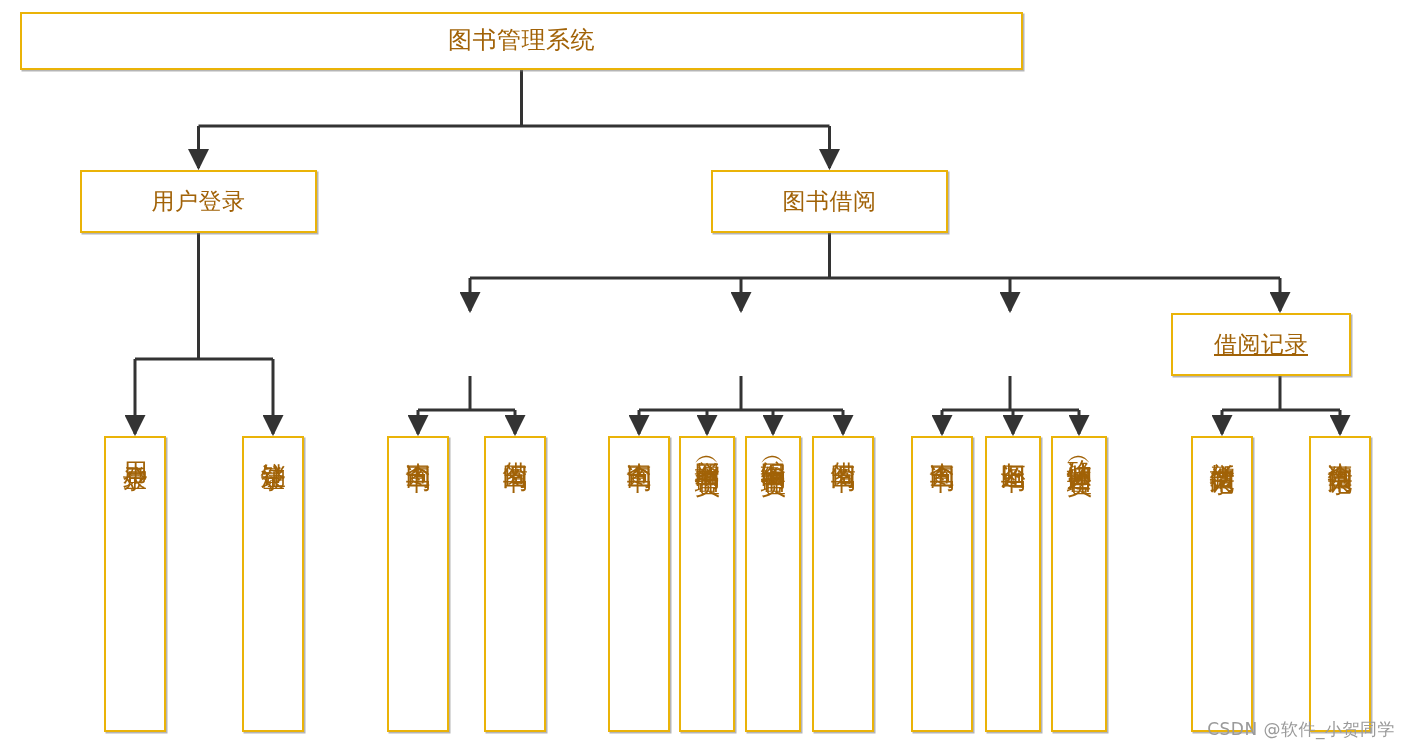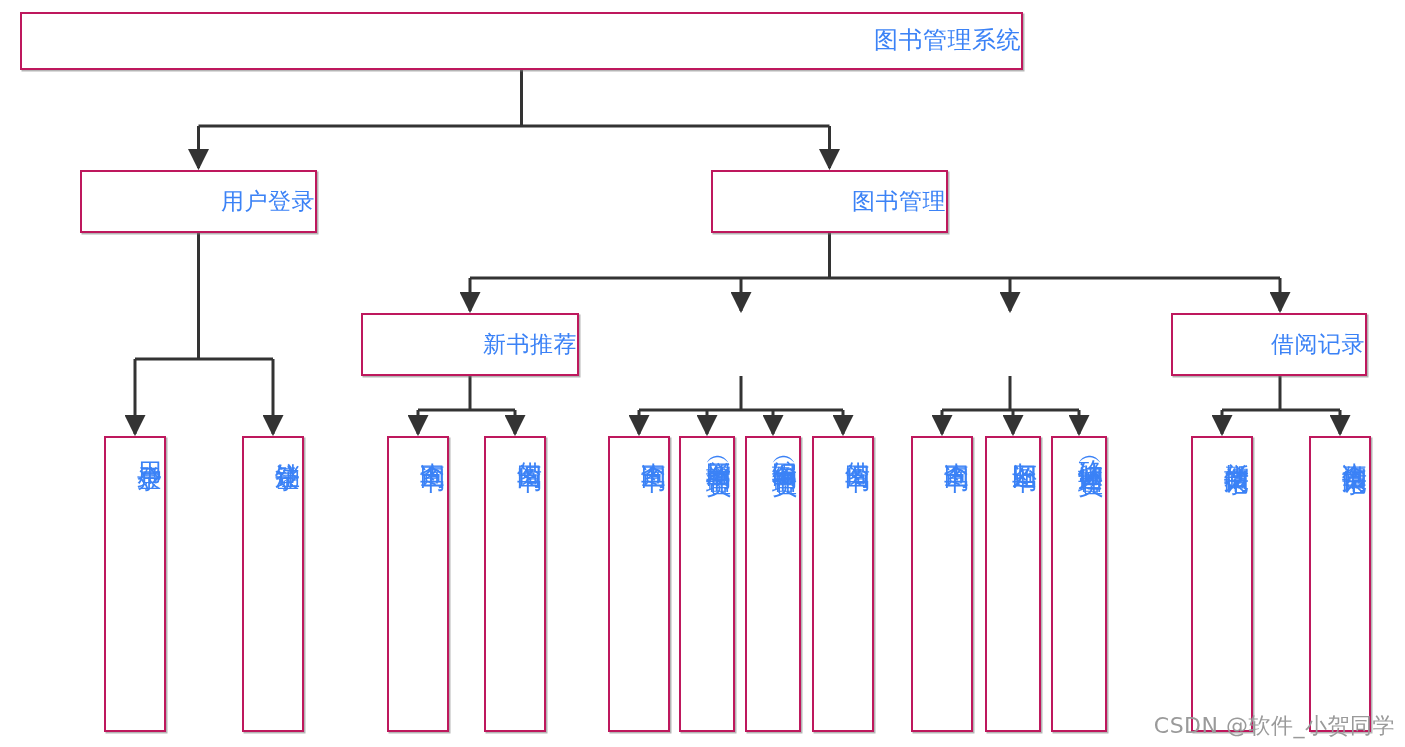--- a/index.html
+++ b/index.html
@@ -22,26 +22,26 @@
     left: 0;
     top: 0;
     width: 1405px;
     height: 747px;
     pointer-events: none;
   }
   .node {
     position: absolute;
     box-sizing: border-box;
     background: #ffffff;
-    border: 2px solid #be185d;
+    border: 2px solid #eab308;
     box-shadow: 1.5px 1.5px 0 0 rgba(120,120,120,0.55);
     display: flex;
     align-items: center;
-    justify-content: flex-end;
-    color: #3b82f6;
+    justify-content: center;
+    color: #a16207;
   }
   .node .label {
     display: block;
     text-align: center;
     line-height: 1.15;
     white-space: nowrap;
   }
   .node.horizontal .label {
     font-size: 23px;
     letter-spacing: 0.5px;
@@ -61,21 +61,21 @@
     letter-spacing: 2px;
     white-space: nowrap;
   }
   .node.vertical.tall-text {
     padding-top: 2px;
   }
   .watermark {
     position: absolute;
     right: 10px;
     bottom: 6px;
-    font-size: 22px;
+    font-size: 17px;
     color: #9a9a9a;
     letter-spacing: 0.5px;
     white-space: nowrap;
     font-family: "DejaVu Sans", "Liberation Sans", sans-serif;
   }
 </style>
 </head>
 <body>
 
 <div id="canvas">
@@ -124,27 +124,24 @@
   </svg>
 
   <div class="node root horizontal" style="left: 20px; top: 12px; width: 1003px; height: 58px;">
     <span class="label">图书管理系统</span>
   </div>
 
   <div class="node horizontal" style="left: 80px; top: 170px; width: 237px; height: 63px;">
     <span class="label">用户登录</span>
   </div>
   <div class="node horizontal" style="left: 711px; top: 170px; width: 237px; height: 63px;">
-    <span class="label">图书管理</span>
+    <span class="label">图书借阅</span>
   </div>
 
-  <div class="node horizontal" style="left: 361px; top: 313px; width: 218px; height: 63px;">
-    <span class="label">新书推荐</span>
-  </div>
-  <div class="node horizontal" style="left: 1171px; top: 313px; width: 196px; height: 63px;">
+  <div class="node horizontal" style="left: 1171px; top: 313px; width: 180px; height: 63px; text-decoration: underline;">
     <span class="label">借阅记录</span>
   </div>
 
   <div class="node vertical" style="left: 104px; top: 436px; width: 62px; height: 296px;">
     <span class="label">用户登录</span>
   </div>
   <div class="node vertical" style="left: 242px; top: 436px; width: 62px; height: 296px;">
     <span class="label">注销登录</span>
   </div>
   <div class="node vertical" style="left: 387px; top: 436px; width: 62px; height: 296px;">

